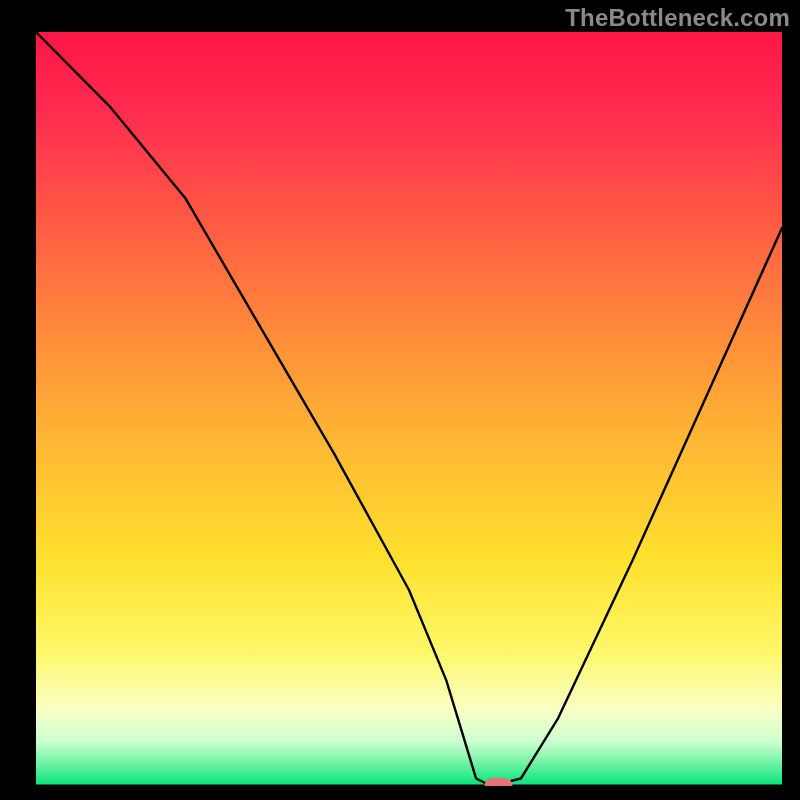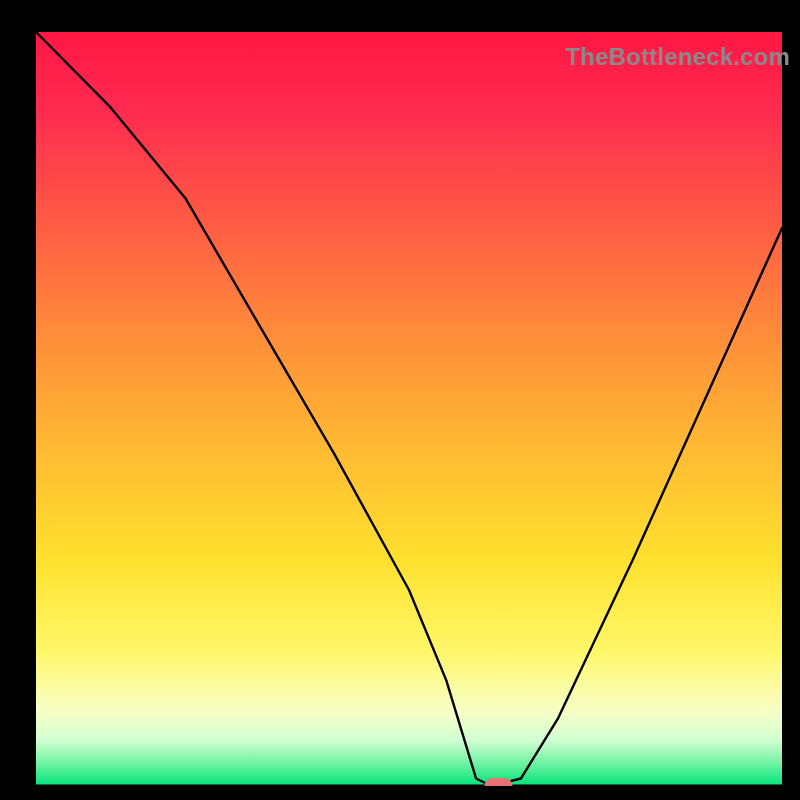--- a/index.html
+++ b/index.html
@@ -22,21 +22,20 @@
     position: absolute;
     right: 10px;
     top: 4px;
     font-family: Arial, Helvetica, sans-serif;
     font-size: 24px;
     font-weight: 600;
     color: #8a8a8a;
     letter-spacing: 0.2px;
     user-select: none;
     pointer-events: none;
-    margin-top: 39px;
   }
 </style>
 </head>
 <body>
 
 <div class="stage">
   <svg id="chart-svg" width="800" height="800" viewBox="0 0 800 800">
     <defs>
       <linearGradient id="bg-grad" x1="0" y1="0" x2="0" y2="1">
           <stop offset="0%" stop-color="#ff1744"></stop>

